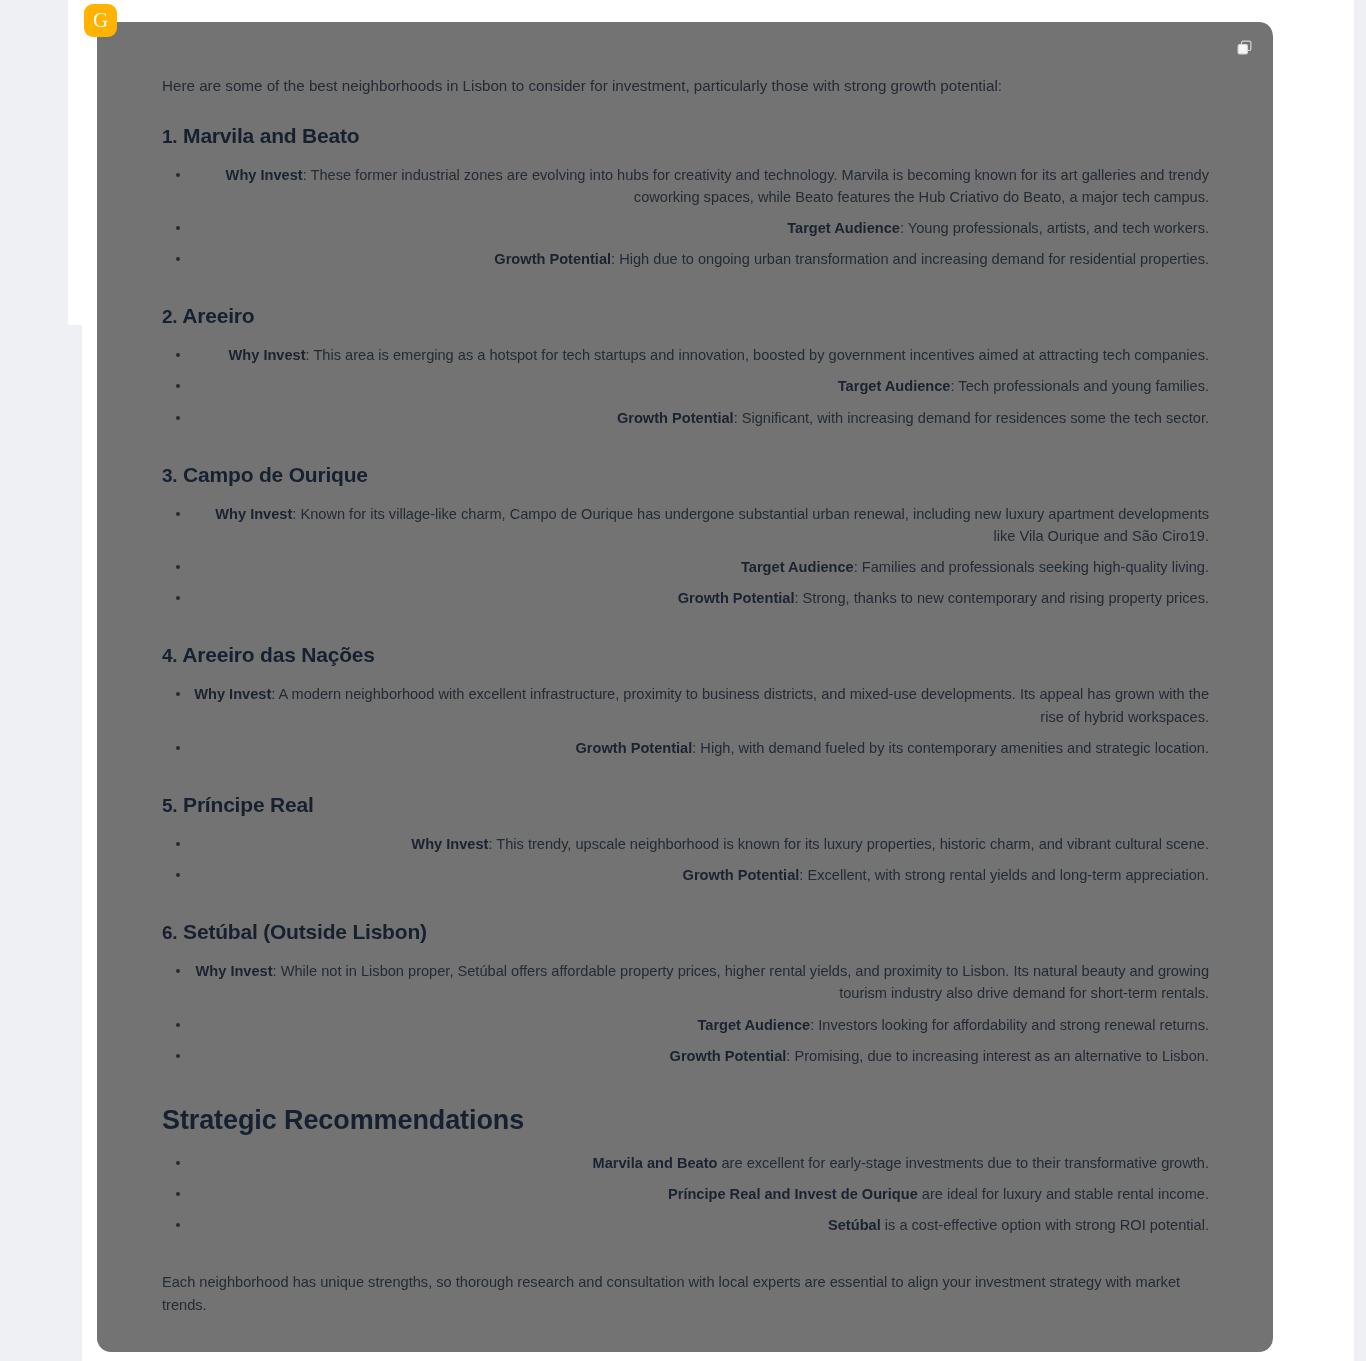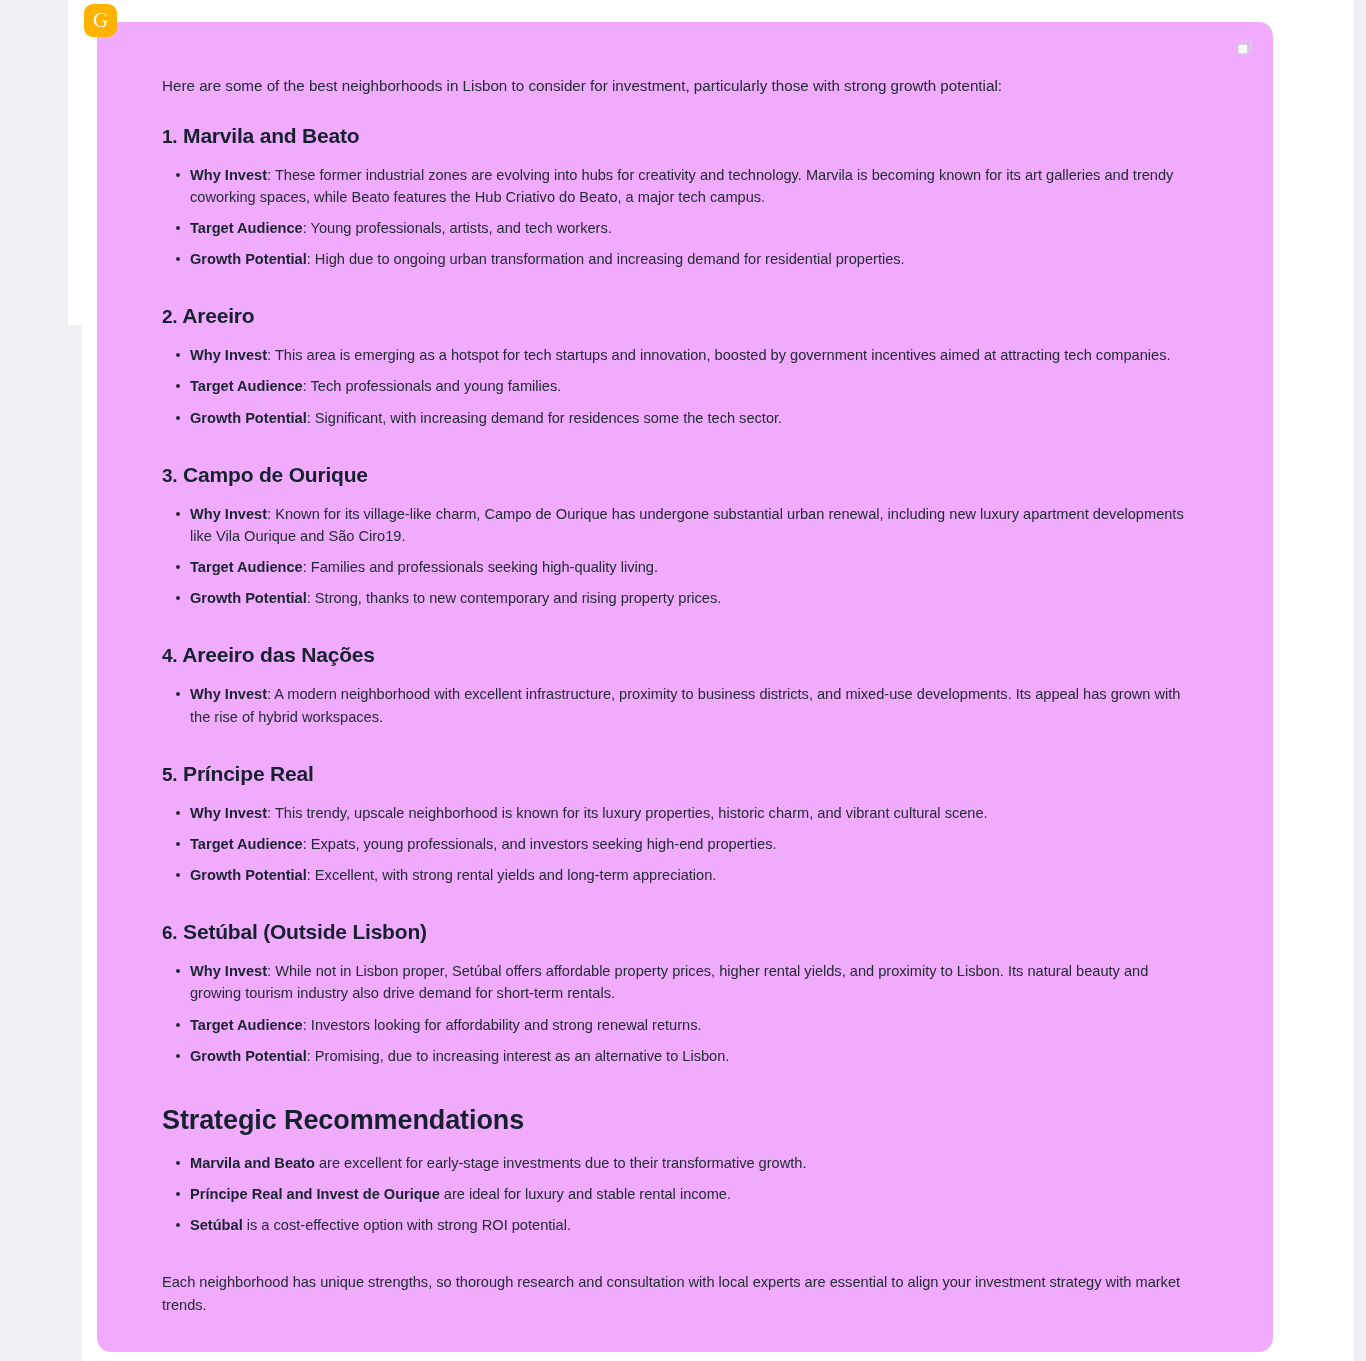--- a/index.html
+++ b/index.html
@@ -61,21 +61,21 @@
     user-select: none;
   }
 
   
   .message-card {
     position: absolute;
     left: 97px;
     top: 22px;
     width: 1176px;
     height: 1330px;
-    background: #f0abfc;
+    background: #737373;
     border-radius: 14px;
     z-index: 4;
   }
 
   .copy-btn {
     position: absolute;
     right: 14px;
     top: 12px;
     width: 30px;
     height: 30px;
@@ -115,23 +115,24 @@
 
   h3.recs-heading {
     font-size: 27px;
     font-weight: 700;
     color: #17202e;
     margin: 38px 0 16px 0;
     letter-spacing: -0.1px;
   }
 
   ul.bullets {
-    margin: 0 12px 34px 0;
+    margin: 0 4px 34px 0;
     padding: 0 0 0 28px;
     list-style: none;
+    text-align: right;
   }
   ul.bullets li {
     position: relative;
     font-size: 14.6px;
     line-height: 1.52;
     color: #242b34;
     margin-bottom: 9px;
     padding-left: 0;
   }
   ul.bullets li:last-child { margin-bottom: 0; }
@@ -206,27 +207,27 @@
           <ul class="bullets">
             <li><b>Why Invest</b><span>: Known for its village-like charm, Campo de Ourique has undergone substantial urban renewal, including new luxury apartment developments like Vila Ourique and São Ciro19.</span></li>
             <li><b>Target Audience</b><span>: Families and professionals seeking high-quality living.</span></li>
             <li><b>Growth Potential</b><span>: Strong, thanks to new contemporary and rising property prices.</span></li>
           </ul>
         </div>
         <div class="section-block">
           <h3 class="section-heading"><span class="num">4.</span> <span>Areeiro das Nações</span></h3>
           <ul class="bullets">
             <li><b>Why Invest</b><span>: A modern neighborhood with excellent infrastructure, proximity to business districts, and mixed-use developments. Its appeal has grown with the rise of hybrid workspaces.</span></li>
+            <li><b>Growth Potential</b><span>: High, with demand fueled by its contemporary amenities and strategic location.</span></li>
           </ul>
         </div>
         <div class="section-block">
           <h3 class="section-heading"><span class="num">5.</span> <span>Príncipe Real</span></h3>
           <ul class="bullets">
             <li><b>Why Invest</b><span>: This trendy, upscale neighborhood is known for its luxury properties, historic charm, and vibrant cultural scene.</span></li>
-            <li><b>Target Audience</b><span>: Expats, young professionals, and investors seeking high-end properties.</span></li>
             <li><b>Growth Potential</b><span>: Excellent, with strong rental yields and long-term appreciation.</span></li>
           </ul>
         </div>
         <div class="section-block">
           <h3 class="section-heading"><span class="num">6.</span> <span>Setúbal (Outside Lisbon)</span></h3>
           <ul class="bullets">
             <li><b>Why Invest</b><span>: While not in Lisbon proper, Setúbal offers affordable property prices, higher rental yields, and proximity to Lisbon. Its natural beauty and growing tourism industry also drive demand for short-term rentals.</span></li>
             <li><b>Target Audience</b><span>: Investors looking for affordability and strong renewal returns.</span></li>
             <li><b>Growth Potential</b><span>: Promising, due to increasing interest as an alternative to Lisbon.</span></li>
           </ul>

